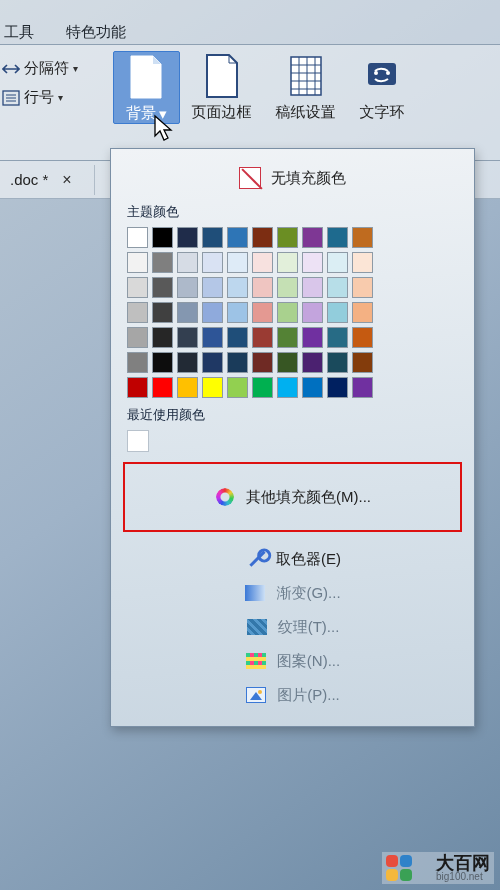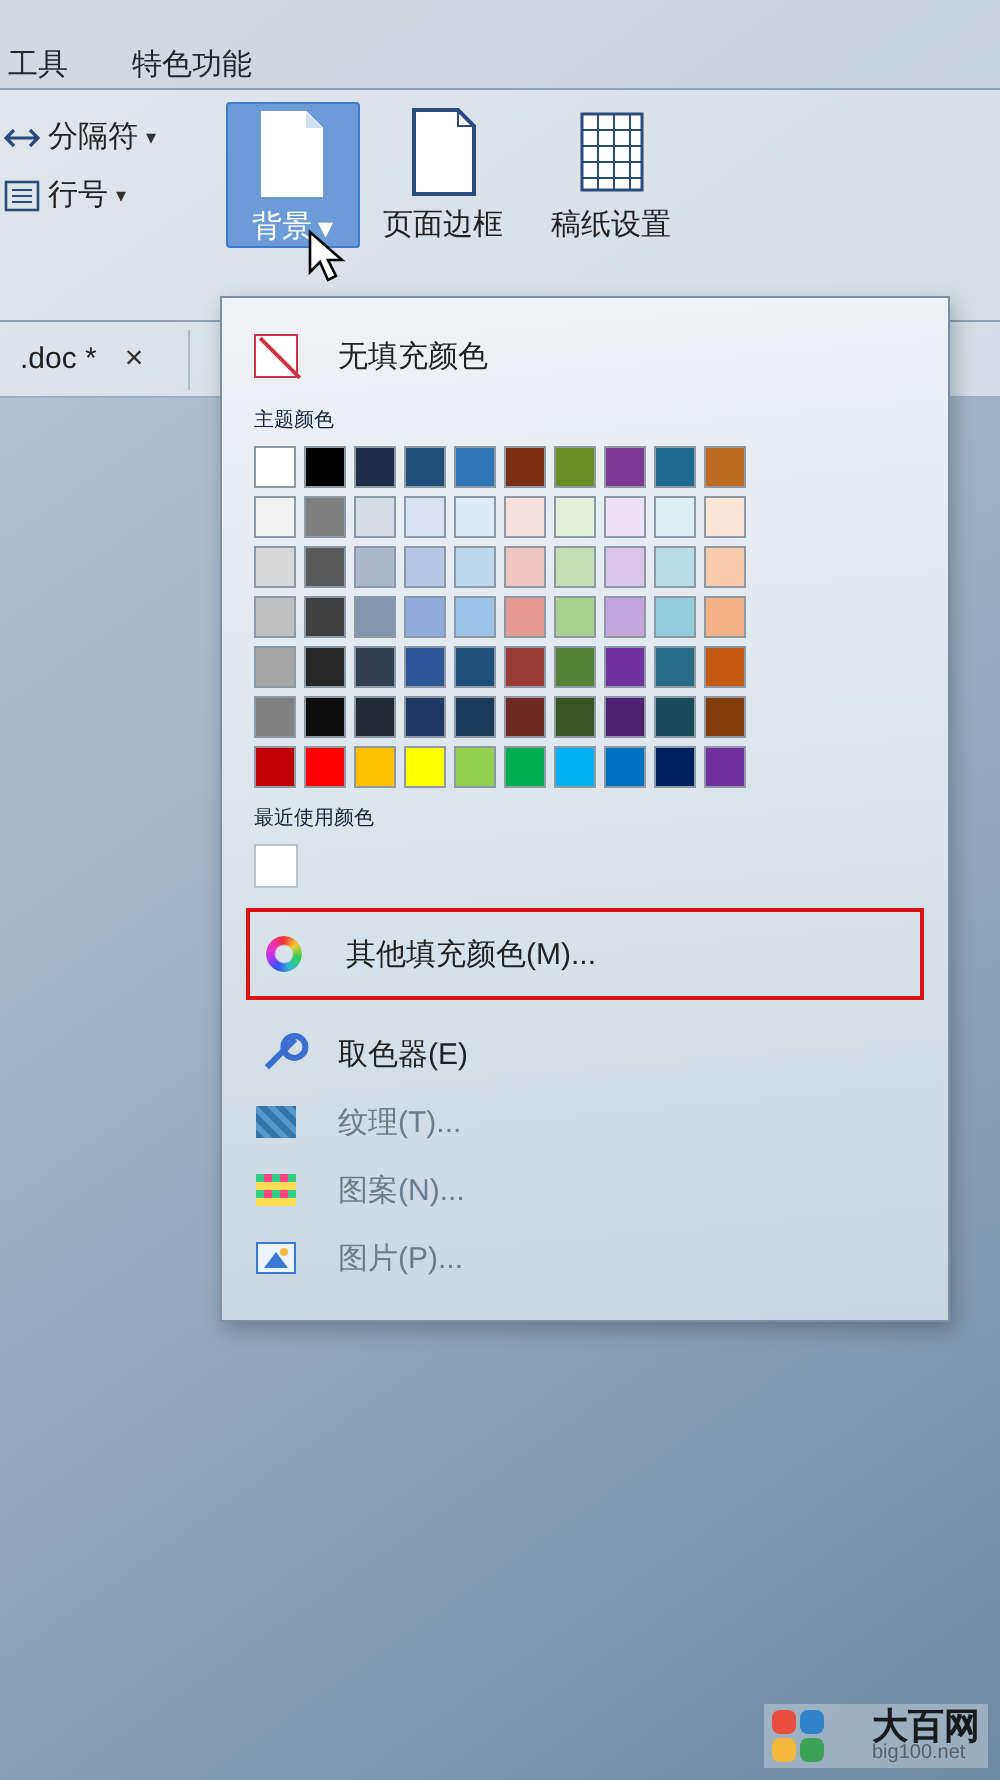--- a/index.html
+++ b/index.html
@@ -89,35 +89,35 @@
   
   .dropdown {
     position:absolute;
     left:110px; top:148px;
     width:365px;
     background:linear-gradient(175deg,#f0f3f6 0%, #d8e2ea 60%, #c9d6e1 100%);
     border:1px solid #7a8fa5;
     box-shadow: 2px 4px 10px rgba(0,0,0,.25);
     padding: 12px 14px 14px 14px;
   }
-  .dd-row { display:flex; align-items:center; gap:20px; padding:6px 2px; cursor:pointer; }
+  .dd-row { display:flex; align-items:center; gap:10px; padding:6px 2px; cursor:pointer;justify-content:center; }
   .dd-row .ico { width:22px; height:22px; flex-shrink:0; display:flex; align-items:center; justify-content:center; }
-  .dd-sect { font-size:10px; color:#14233a; margin:8px 0 6px 2px; }
+  .dd-sect { font-size:13px; color:#14233a; margin:8px 0 6px 2px; }
 
   .nofill-box { width:22px; height:22px; border:1.5px solid #c34; position:relative; background:#fff; }
   .nofill-box::after { content:""; position:absolute; left:-2px; top:50%; width:28px; height:0; border-top:2px solid #c34; transform:rotate(45deg); transform-origin:center; }
 
   
   .swatch-row { display:flex; gap:4px; margin-bottom:4px; padding-left:2px; }
   .swatch { width:21px; height:21px; border:1px solid #8d9aa6; cursor:pointer; }
 
   .recent-empty { width:22px; height:22px; border:1px solid #b8c2cc; background:#fff; margin:4px 0 10px 2px; }
 
   
-  .hl-wrap { border:2px solid #d11; padding:0; margin: 10px -2px; }
+  .hl-wrap { border:2px solid #d11; padding:12px; margin: 10px -2px; }
   .hl-wrap .dd-row { padding:10px 6px; }
 
   
   .wheel {
     width:18px; height:18px; border-radius:50%;
     background: conic-gradient(#e33,#ec3,#3c5,#3bc,#35e,#b3e,#e3b,#e33);
     -webkit-mask: radial-gradient(circle, transparent 4px, #000 5px);
             mask: radial-gradient(circle, transparent 4px, #000 5px);
   }
   
@@ -219,20 +219,33 @@
       <svg viewBox="0 0 40 46">
           <rect x="5" y="4" width="30" height="38" fill="#fff" stroke="#2b4a7d" stroke-width="1.5"></rect>
           <path d="M5 12h30M5 20h30M5 28h30M5 36h30M13 4v38M21 4v38M29 4v38" stroke="#2b4a7d" stroke-width="1"></path>
         </svg>
     </div>
     <div class="big-lbl">
         <span>稿纸设置</span>
       </div>
   </div>
 
+  <div class="big-btn">
+    <div class="big-ico">
+      <svg viewBox="0 0 40 46">
+          <rect x="6" y="10" width="28" height="22" rx="3" fill="#2b4a7d"></rect>
+          <path d="M13 18c3-3 9-3 13 0m-13 8c3 3 9 3 13 0" stroke="#fff" stroke-width="2" fill="none"></path>
+          <circle cx="14" cy="20" r="2" fill="#fff"></circle>
+          <circle cx="26" cy="20" r="2" fill="#fff"></circle>
+        </svg>
+    </div>
+    <div class="big-lbl">
+      <span>文字环</span>
+    </div>
+  </div>
 </div>
 
 <div class="tabbar">
   <div class="doc-tab">
     <span>.doc *</span>
     <span class="close">×</span>
   </div>
 </div>
 
 <svg class="cursor" width="22" height="28" viewBox="0 0 22 28">
@@ -351,20 +364,26 @@
     </div>
   </div>
 
   <div class="dd-row">
     <span class="ico">
         <span class="eyedrop"></span>
       </span>
     <span>取色器(E)</span>
   </div>
 
+  <div class="dd-row disabled">
+    <span class="ico">
+        <span class="grad-ico"></span>
+      </span>
+    <span>渐变(G)...</span>
+  </div>
 
   <div class="dd-row disabled">
     <span class="ico">
         <span class="tex-ico"></span>
       </span>
     <span>纹理(T)...</span>
   </div>
 
   <div class="dd-row disabled">
     <span class="ico">

